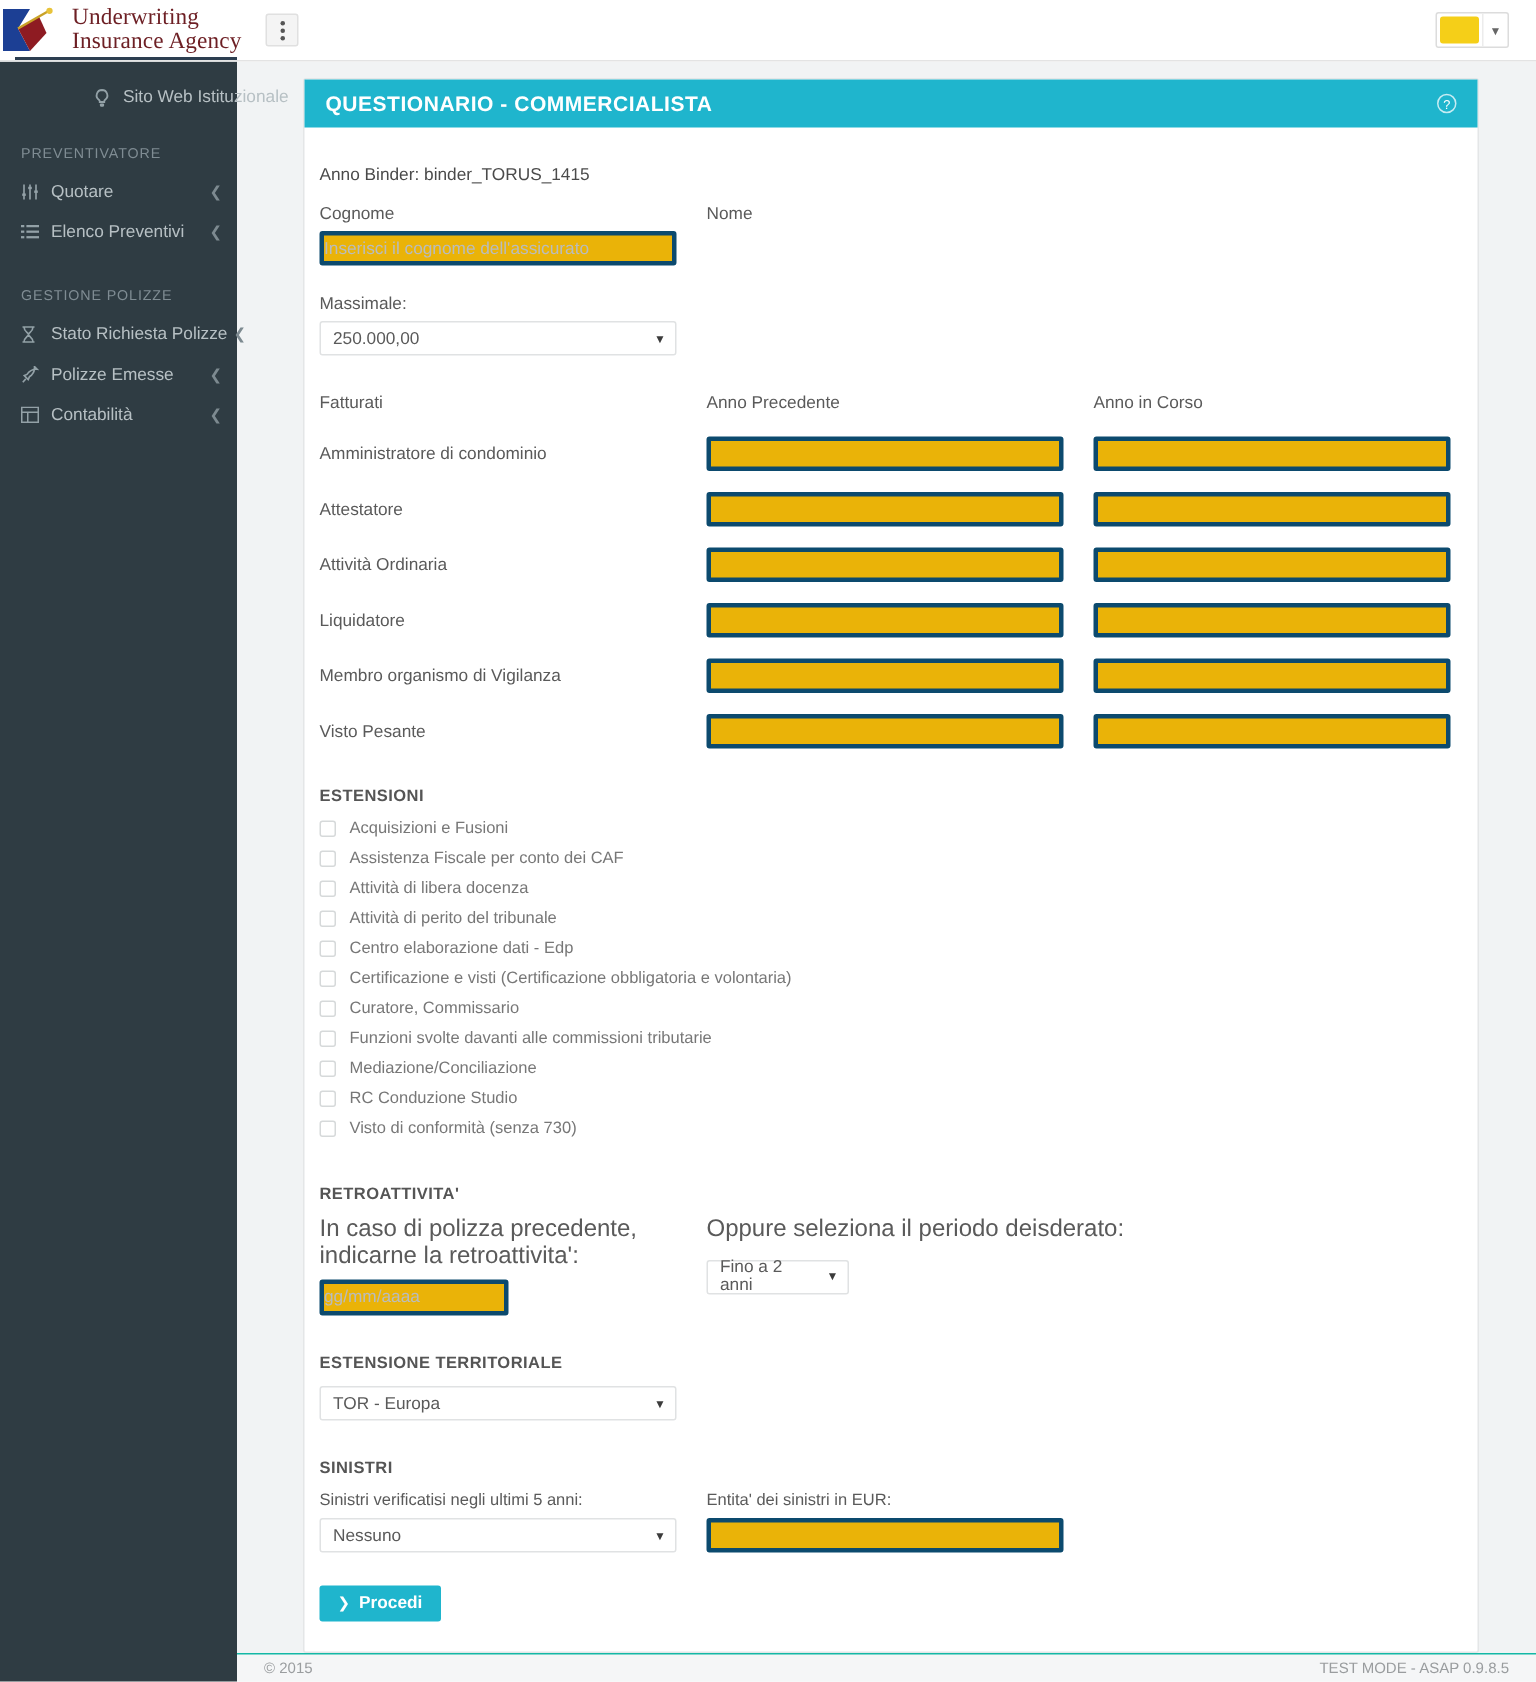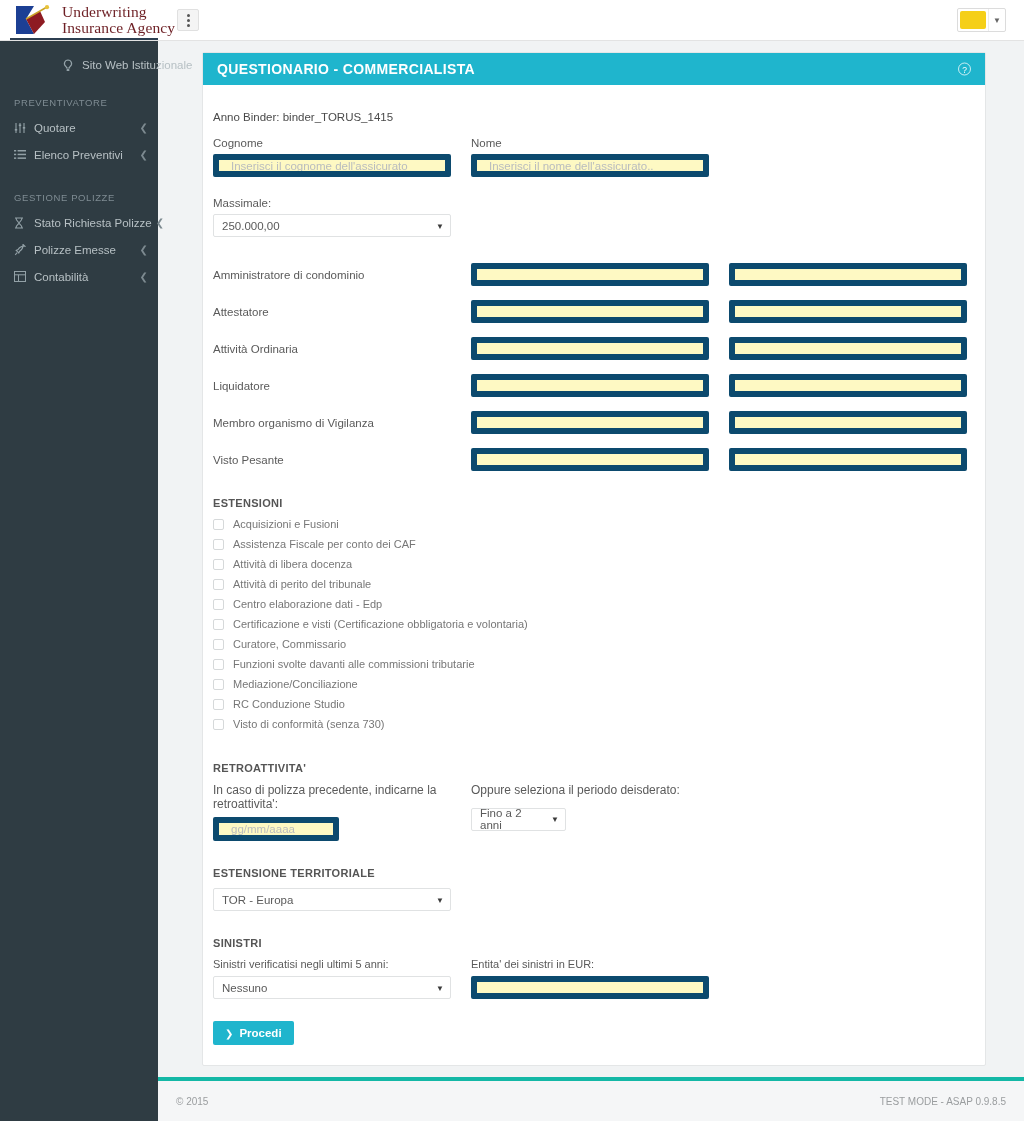--- a/index.html
+++ b/index.html
@@ -13,21 +13,21 @@
 
   
   #topbar {
     position: absolute; top: 0; left: 0;
     width: 1024px; height: 41px;
     background: #ffffff;
     border-bottom: 1px solid #e3e3e3;
     z-index: 20;
   }
   #logo-wrap {
-    position: absolute; left: 14px; top: 4px;
+    position: absolute; left: 0; top: 4px;
     display: flex; align-items: center; gap: 6px; justify-content: flex-end;
   }
   #logo-mark { width: 42px; height: 32px; display: block; }
   #logo-text { line-height: 1.02; }
   #logo-text div {
     font-family: "Liberation Serif", serif;
     font-size: 15.5px;
     color: #6d1f24;
     letter-spacing: .1px;
   }
@@ -143,25 +143,25 @@
   #anno-binder {
     font-size: 11.5px; color: #4a4a4a;
     margin: 0 0 14px 0;
   }
   #anno-binder b { font-weight: normal; }
 
   .row { display: flex; }
 
   .fld {
     width: 100%; height: 23px;
-    border: 6px solid #0c4a6e;
+    border: 3px solid #0c4a6e;
     border-radius: 2px;
-    background: #fef9c3;
+    background: #eab308;
     font-size: 11.5px; color: #4a4a4a;
-    padding: 0 12px;
+    padding: 0 0;
     font-family: "Liberation Sans", sans-serif;
     outline: none;
   }
   .fld::placeholder { color: #b9bcbe; }
 
   .sel {
     position: relative; display: inline-block;
   }
   .sel > .sel-box {
     height: 23px;
@@ -222,21 +222,21 @@
     border-radius: 2px; background: #fff;
     margin-right: 9px;
   }
   .cb-label { font-size: 11px; color: #777; }
 
   
   #retro { margin-bottom: 26px; margin-top: 32px; }
   #retro-cols { display: flex; }
   #retro-left { width: 258px; }
   #retro-sub {
-    font-size: 12px; color: #5a5a5a;
+    font-size: 16px; color: #5a5a5a;
     margin-bottom: 6px; display: block;
   }
   #retro-date { width: 126px; height: 24px; color: #555; }
   #retro-select .sel-box { width: 95px; }
 
   
   #territoriale { margin-bottom: 26px; }
   #terr-select .sel-box { width: 238px; }
 
   
@@ -256,23 +256,23 @@
     background: #1fb5cd; border: none; border-radius: 2px;
     color: #fff; font-size: 11.5px; font-weight: bold;
     font-family: "Liberation Sans", sans-serif;
     cursor: pointer;
   }
   #procedi .chev { font-size: 10px; font-weight: normal; }
 
   
   #footer {
     position: absolute; left: 158px; bottom: 0;
-    width: 866px; height: 44px;
+    width: 866px; height: 19px;
     background: #f5f6f7;
-    border-top: 4px solid #14b8a6;
+    border-top: 1px solid #14b8a6;
     display: flex; align-items: center;
     justify-content: space-between;
     padding: 0 18px;
     font-size: 10px; color: #9a9d9f;
   }
 </style>
 </head>
 <body>
 
 <div id="topbar">
@@ -407,33 +407,37 @@
         <span>binder_TORUS_1415</span>
       </p>
 
       <div class="row" id="name-row">
         <div class="grp">
           <span class="lbl">Cognome</span>
           <input class="fld" id="cognome-field" type="text" placeholder="Inserisci il cognome dell'assicurato" style="">
         </div>
         <div class="grp">
           <span class="lbl">Nome</span>
-          <input class="fld" id="nome-field" type="text" placeholder="Inserisci il nome dell'assicurato.." style="">
         </div>
       </div>
 
       <div id="massimale-block">
         <span class="lbl">Massimale:</span>
         <div class="sel" id="massimale-select">
           <div class="sel-box">250.000,00</div>
           <span class="sel-caret">▼</span>
         </div>
       </div>
 
       <div id="fatturati">
+        <div class="ft-head">
+          <div class="ft-c1">Fatturati</div>
+          <div class="ft-c2">Anno Precedente</div>
+          <div class="ft-c3">Anno in Corso</div>
+        </div>
 
         <div class="ft-row">
           <div class="ft-c1">Amministratore di condominio</div>
           <div class="ft-c2"><input class="fld" type="text" style=""></div>
           <div class="ft-c3"><input class="fld" type="text" style=""></div>
         </div>
         <div class="ft-row">
           <div class="ft-c1">Attestatore</div>
           <div class="ft-c2"><input class="fld" type="text" style=""></div>
           <div class="ft-c3"><input class="fld" type="text" style=""></div>

